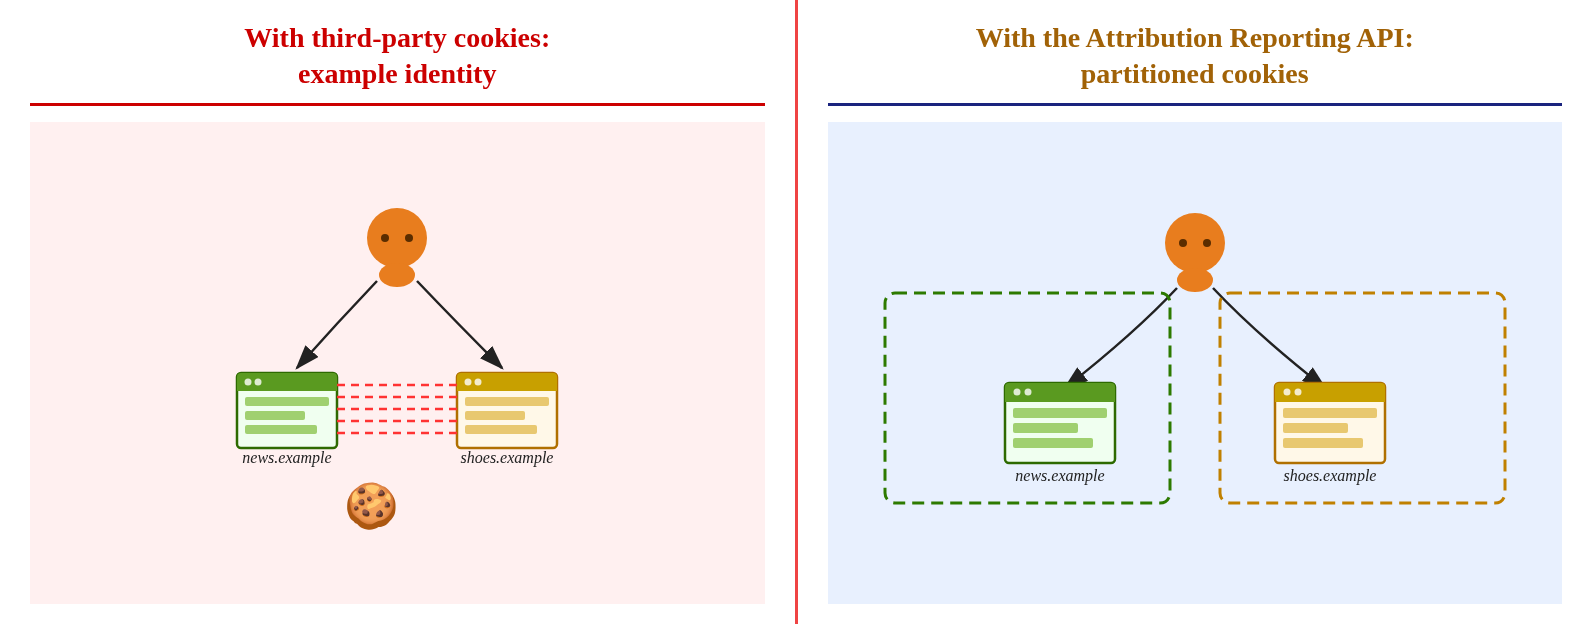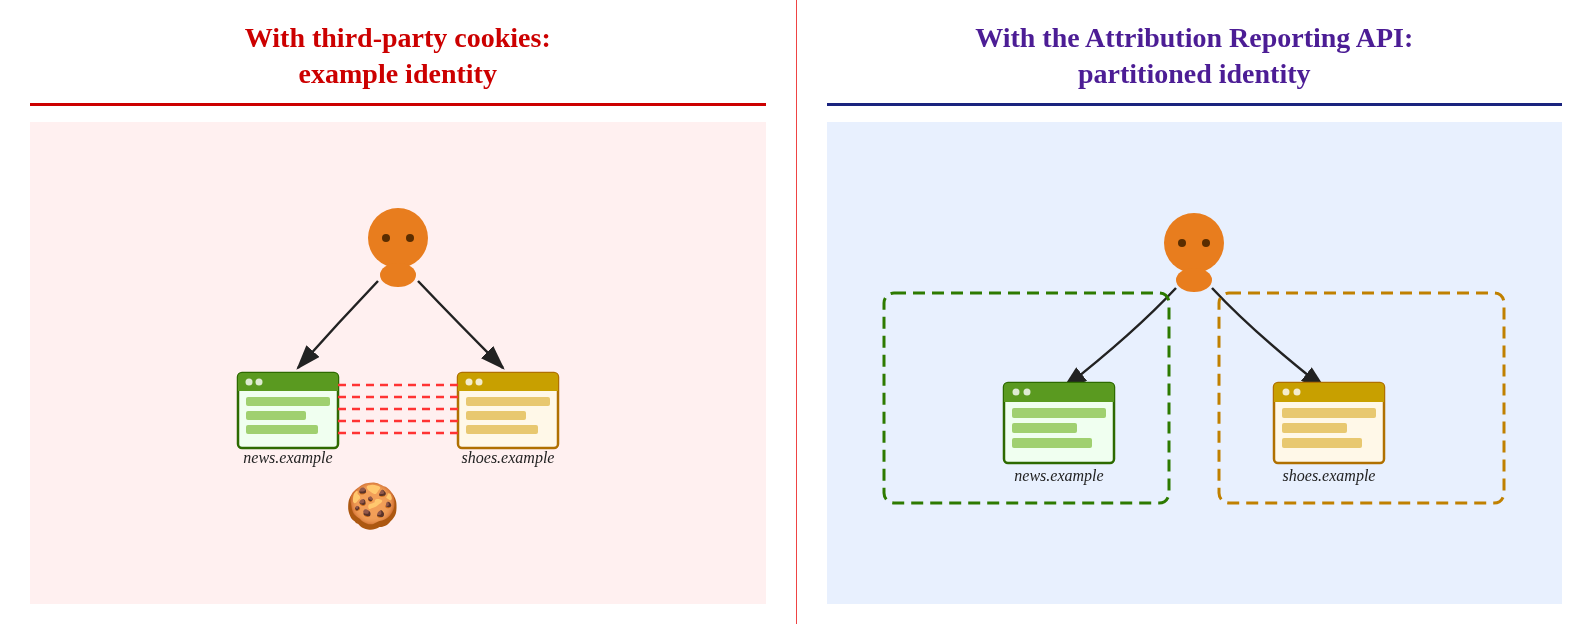--- a/index.html
+++ b/index.html
@@ -15,37 +15,37 @@
 
     .panel {
       flex: 1;
       display: flex;
       flex-direction: column;
       align-items: center;
       padding: 20px 30px 20px 30px;
     }
 
     .panel-left {
-      border-right: 1px solid #ef4444;
+      border-right: 3px solid #ef4444;
     }
 
     .panel-title {
       font-size: 28px;
       font-weight: bold;
       text-align: center;
       line-height: 1.3;
       margin-bottom: 10px;
     }
 
     .panel-left .panel-title {
       color: #cc0000;
     }
 
     .panel-right .panel-title {
-      color: #4c1d95;
+      color: #a16207;
     }
 
     .panel-divider {
       width: 100%;
       height: 3px;
       margin-bottom: 16px;
     }
 
     .panel-left .panel-divider {
       background: #cc0000;
@@ -136,21 +136,21 @@
       <line x1="180" y1="240" x2="300" y2="240" stroke="#ff3333" stroke-width="2.5" stroke-dasharray="8,6"></line>
 
       <text x="215" y="328" text-anchor="middle" font-size="44">🍪</text>
     </svg>
   </div>
 </div>
 
 <div class="panel panel-right">
   <div class="panel-title">
     <span>With the Attribution Reporting API:</span><br>
-    <span>partitioned identity</span>
+    <span>partitioned cookies</span>
   </div>
   <div class="panel-divider"></div>
   <div class="diagram-area">
     <svg width="680" height="330" viewBox="0 0 680 330">
       <defs>
         <marker id="arrowhead2" markerWidth="10" markerHeight="7" refX="9" refY="3.5" orient="auto">
           <polygon points="0 0, 10 3.5, 0 7" fill="#222"></polygon>
         </marker>
       </defs>
 

